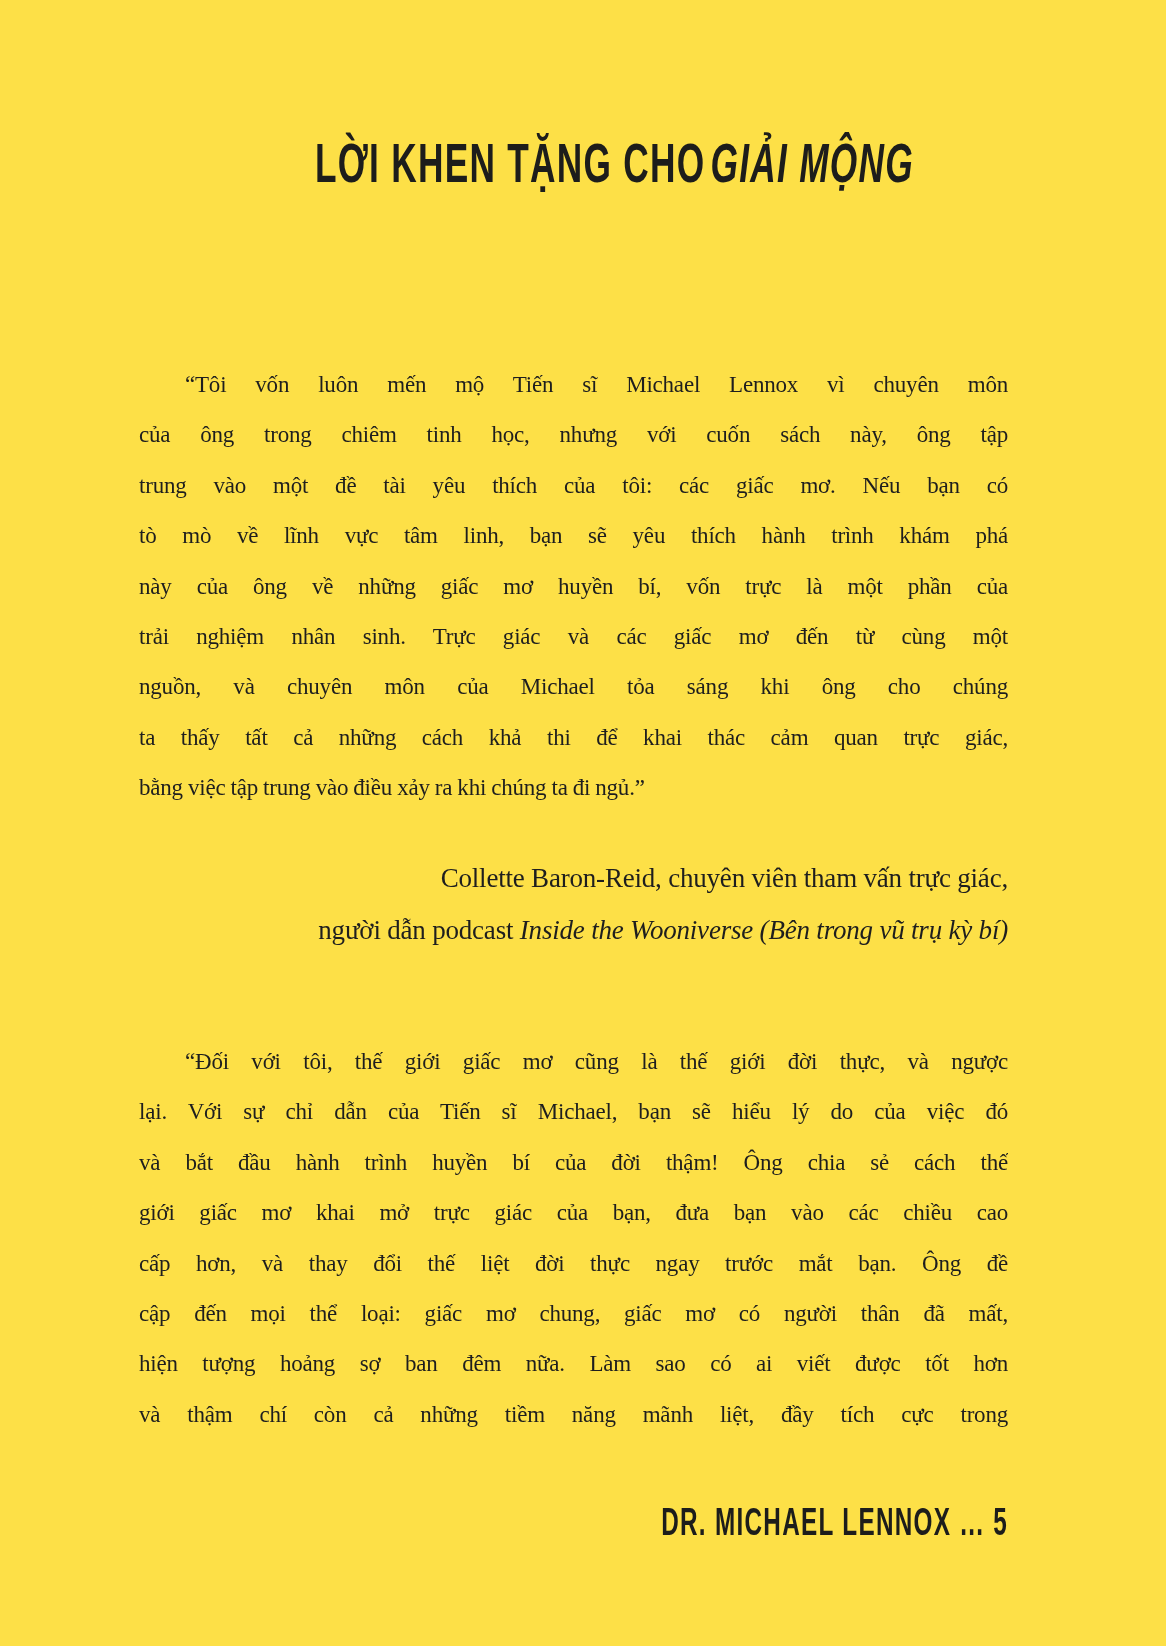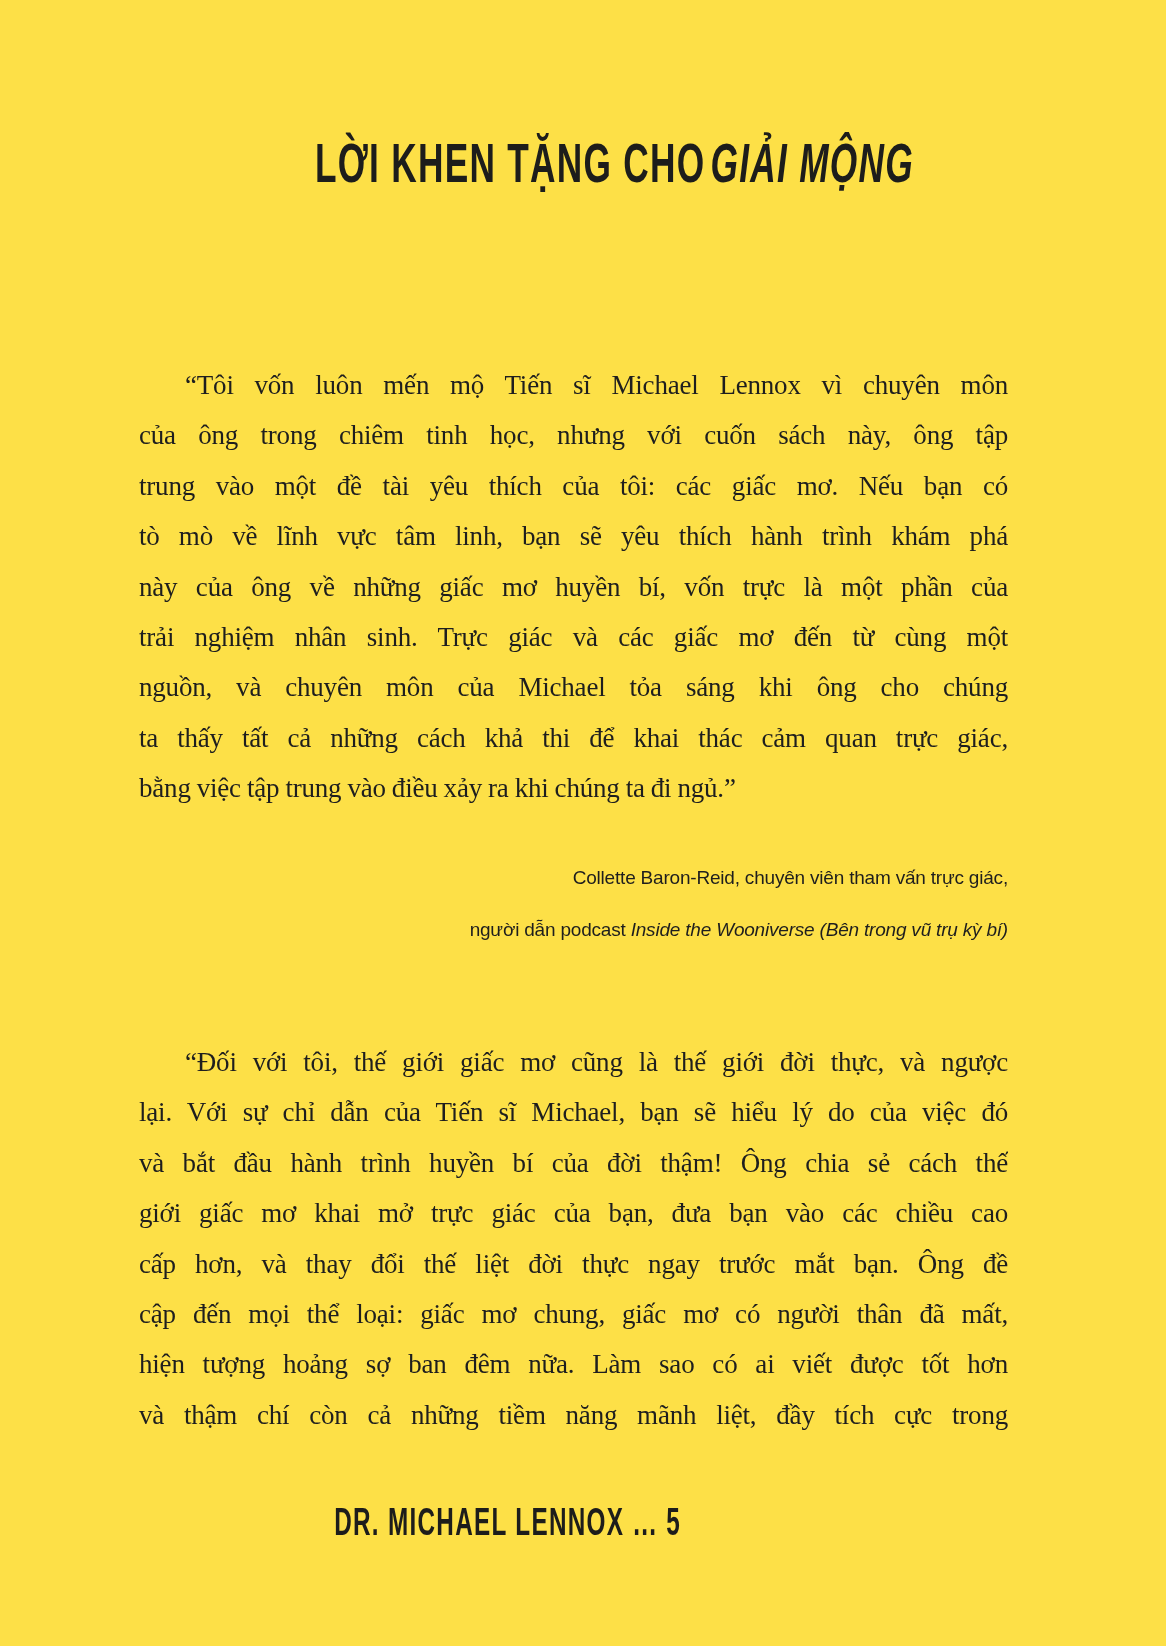--- a/index.html
+++ b/index.html
@@ -42,21 +42,21 @@
     font-style: italic;
     padding-left: 8px;
   }
 
   
   .quote {
     position: absolute;
     left: 139px;
     width: 869px;
     font-family: "Liberation Serif", "DejaVu Serif", serif;
-    font-size: 27px;
+    font-size: 23px;
     letter-spacing: -0.2px;
     word-spacing: -0.5px;
     color: #1e1e1e;
   }
   .quote .line {
     height: 50.4px;
     line-height: 50.4px;
     overflow: hidden;
     text-align: justify;
     text-align-last: justify;
@@ -70,38 +70,38 @@
   .quote-1 { top: 360px; }
   .quote-2 { top: 1037px; }
 
   
   .attribution {
     position: absolute;
     left: 139px;
     width: 869px;
     top: 852px;
     text-align: right;
-    font-family: Liberation Sans, sans-serif;
-    font-size: 19px;
+    font-family: Liberation Serif, serif;
+    font-size: 27px;
     letter-spacing: -0.2px;
     color: #1e1e1e;
   }
   .attribution .attr-line {
     height: 52px;
     line-height: 52px;
   }
   .attribution i { font-style: italic; }
 
   
   .page-footer {
     position: absolute;
     left: 139px;
     width: 869px;
     top: 1498px;
-    text-align: left;
+    text-align: right;
     height: 48px;
     line-height: 48px;
   }
   .footer-inner {
     display: inline-block;
     transform: scaleX(0.64);
     transform-origin: right center;
     white-space: nowrap;
     font-family: "Liberation Sans", "DejaVu Sans", sans-serif;
     font-weight: 700;

